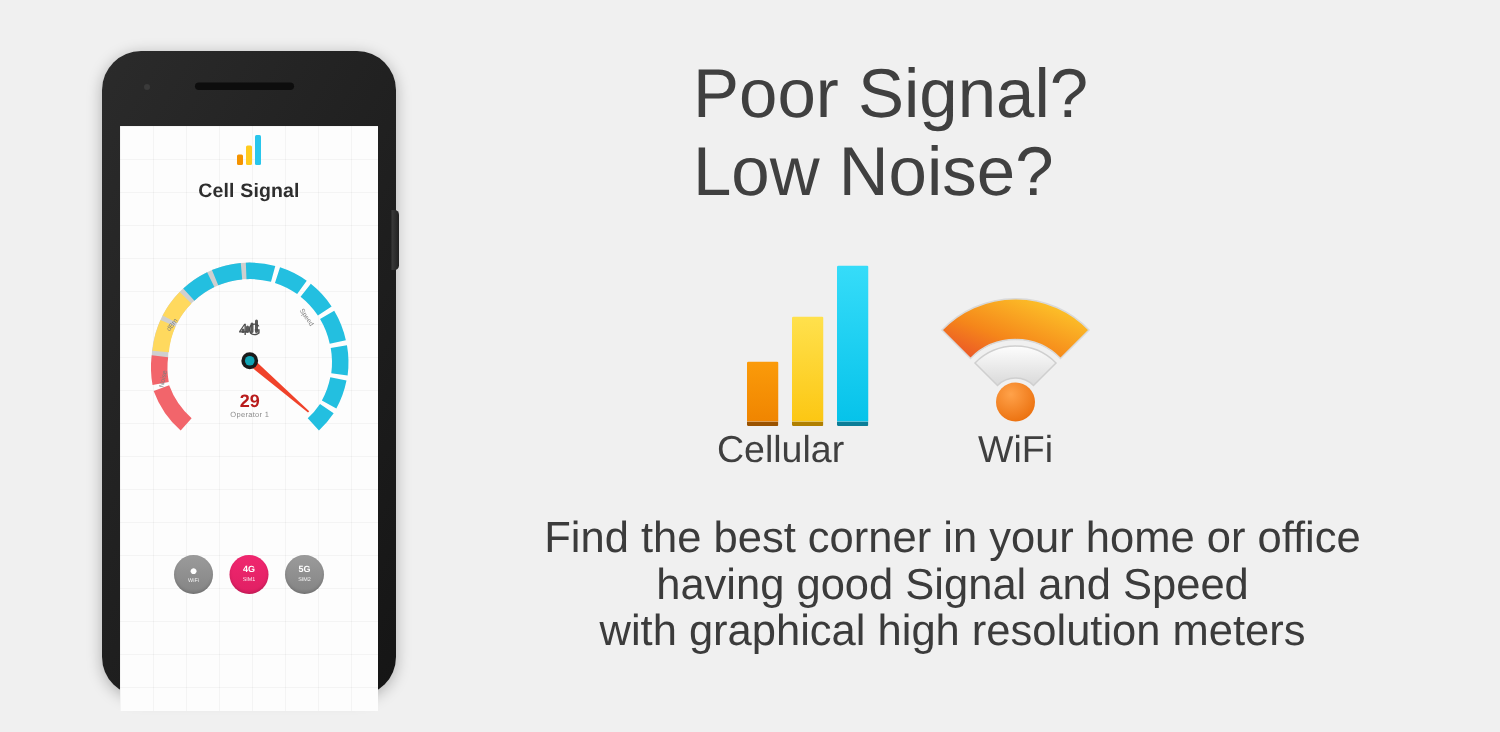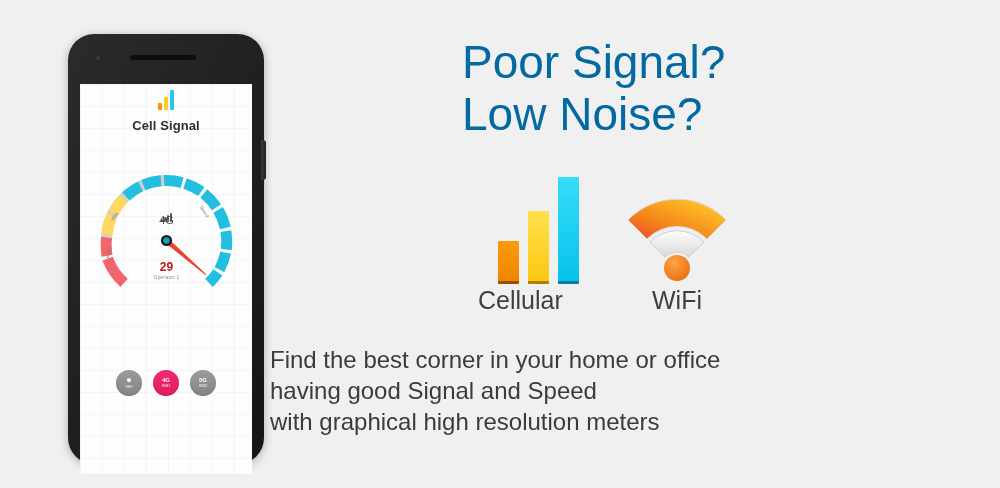--- a/index.html
+++ b/index.html
@@ -143,21 +143,21 @@
   .mode-btn.gray   { background: linear-gradient(180deg,#9b9b9b,#848484); }
   .mode-btn.active { background: linear-gradient(180deg,#f0276f,#e01f63); }
   .mode-btn .bl { font-size: 6px; font-weight: bold; }
   .mode-btn .bs { font-size: 3.6px; margin-top: 1.5px; opacity: .92; }
   .mode-btn .wifi-glyph { font-size: 9px; line-height: 9px; }
 
   
   #headline {
     position: absolute;
     left: 462px; top: 36px;
-    color: #0369a1;
+    color: #404040;
     font-size: 46px; line-height: 52px;
     font-weight: normal;
   }
   #headline div { white-space: nowrap; }
 
   #icon-row {
     position: absolute;
     left: 460px; top: 178px;
     width: 300px; height: 140px;
   }
@@ -194,22 +194,23 @@
   .icon-caption {
     font-size: 25px; color: #3f3f3f; margin-top: 2px;
     white-space: nowrap;
   }
 
   #tagline {
     position: absolute;
     left: 0; top: 344px; width: 1000px;
     padding-left: 270px;
     box-sizing: border-box;
+    text-align: center;
     color: #3b3b3b;
-    font-size: 24px; line-height: 31px;
+    font-size: 29px; line-height: 31px;
   }
   #tagline div { white-space: nowrap; }
 </style>
 </head>
 <body>
 
 <div id="stage">
 
   <div id="phone-mockup">
     <div id="phone-bezel-top">

